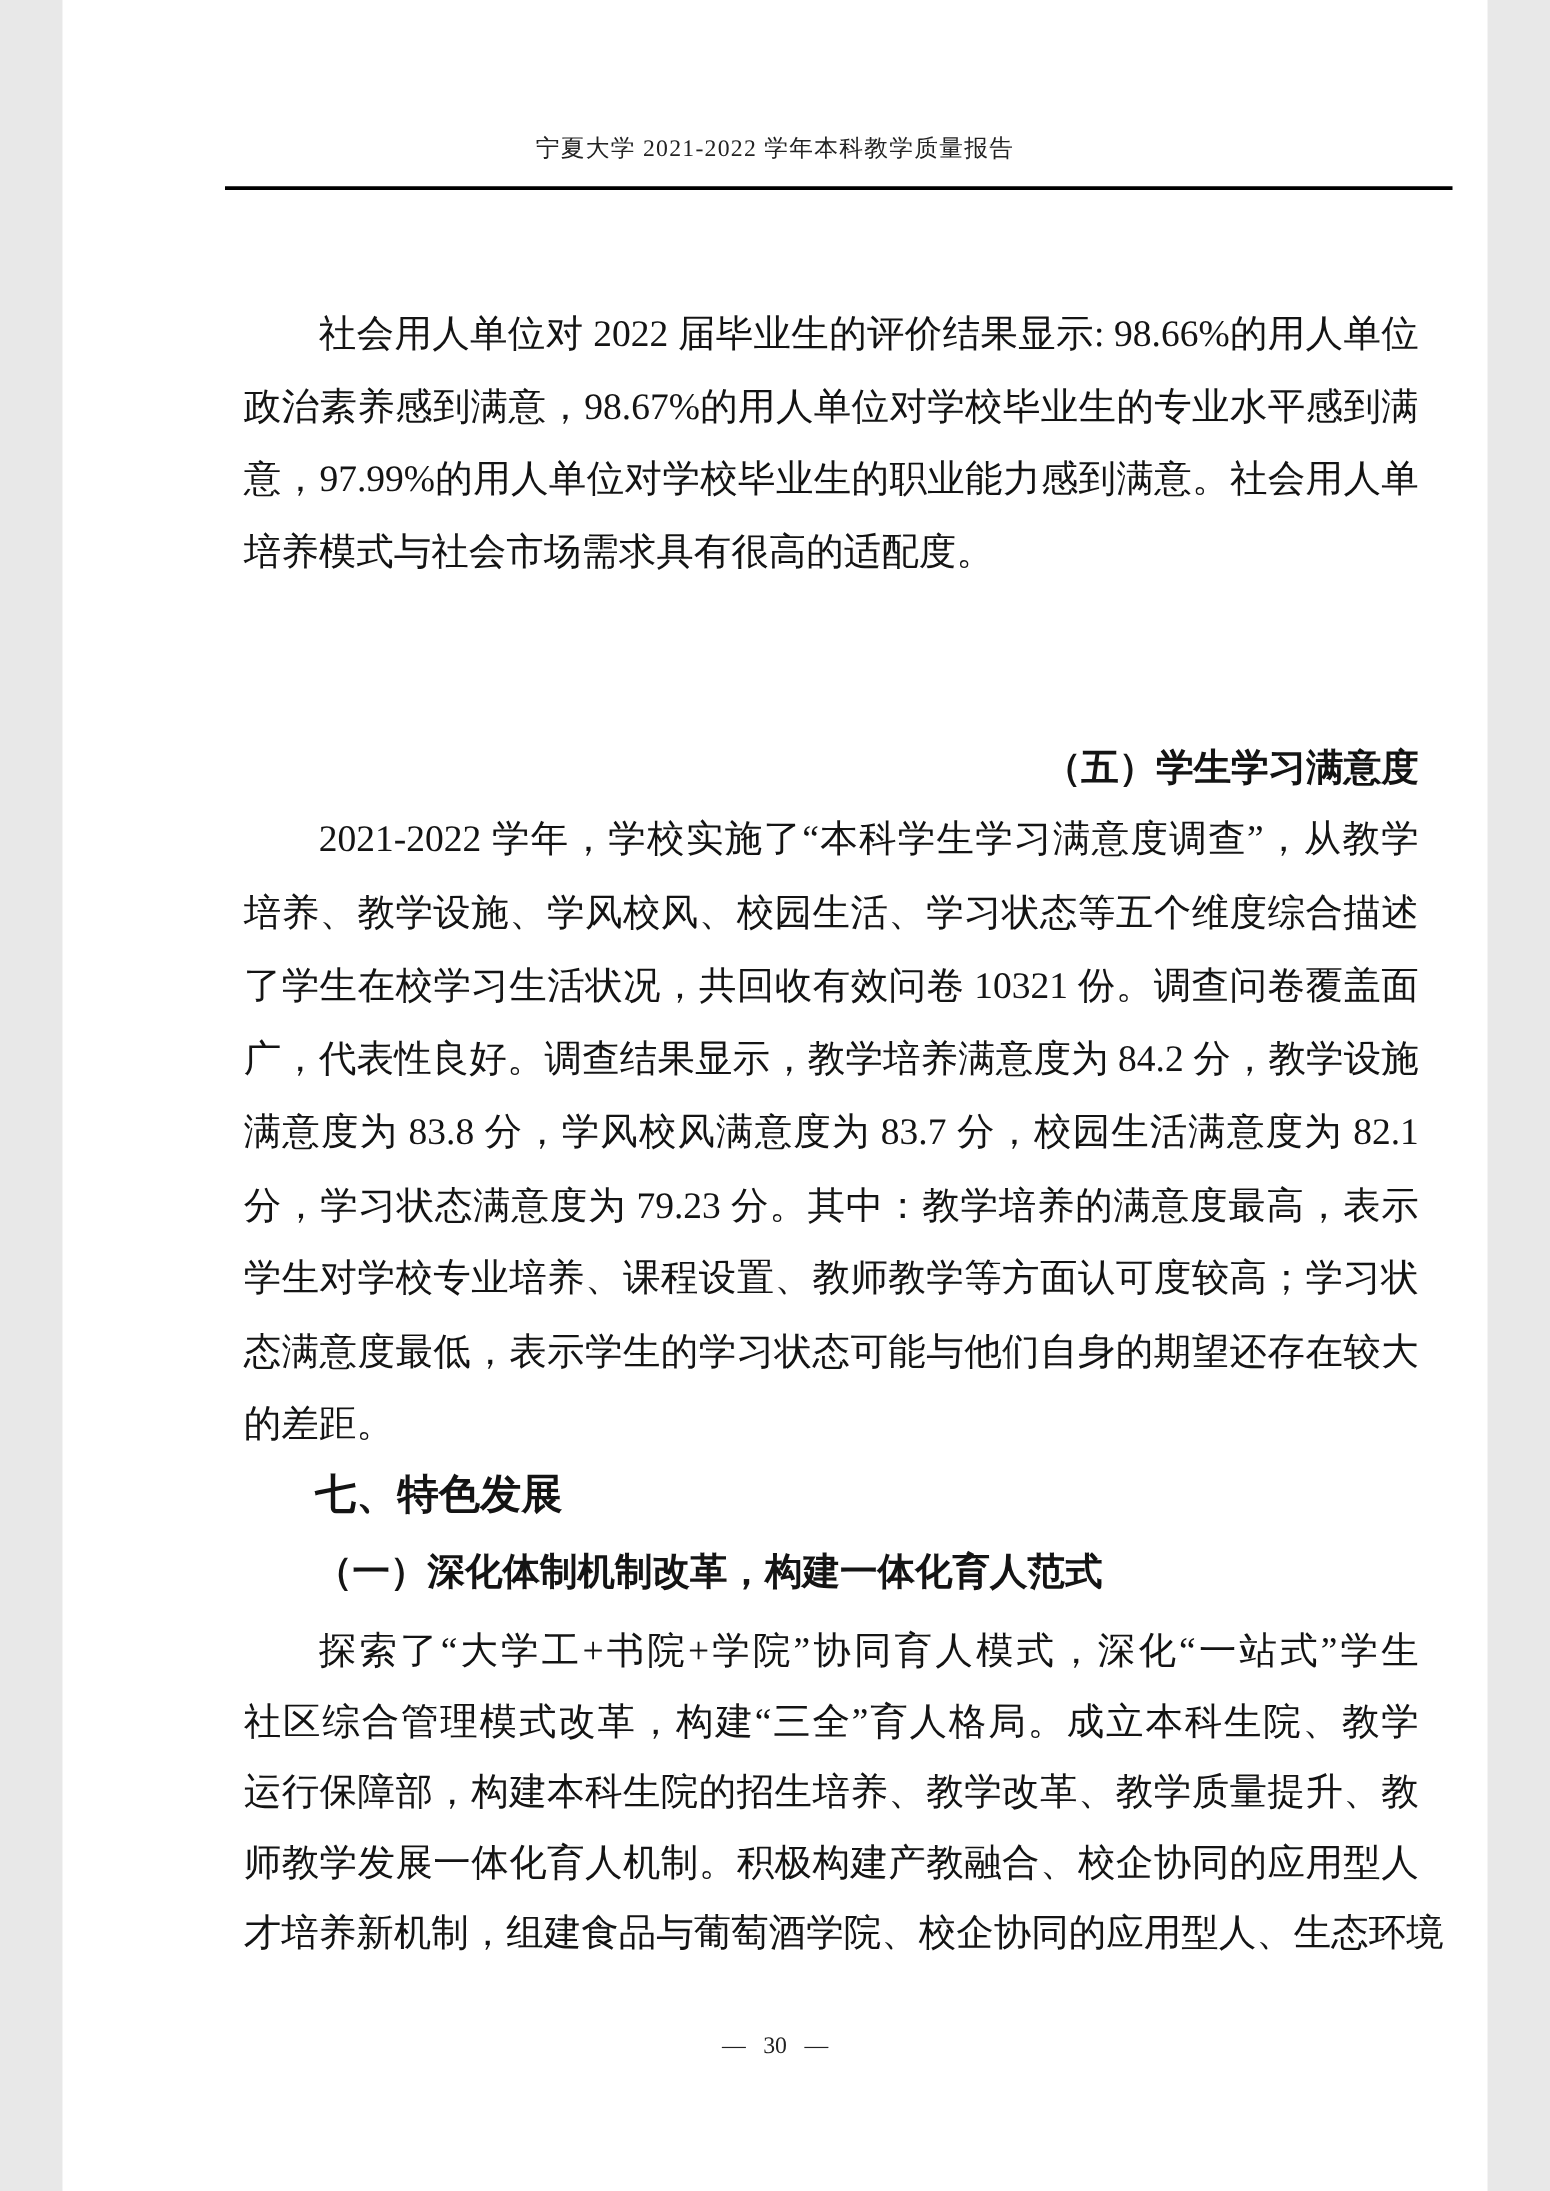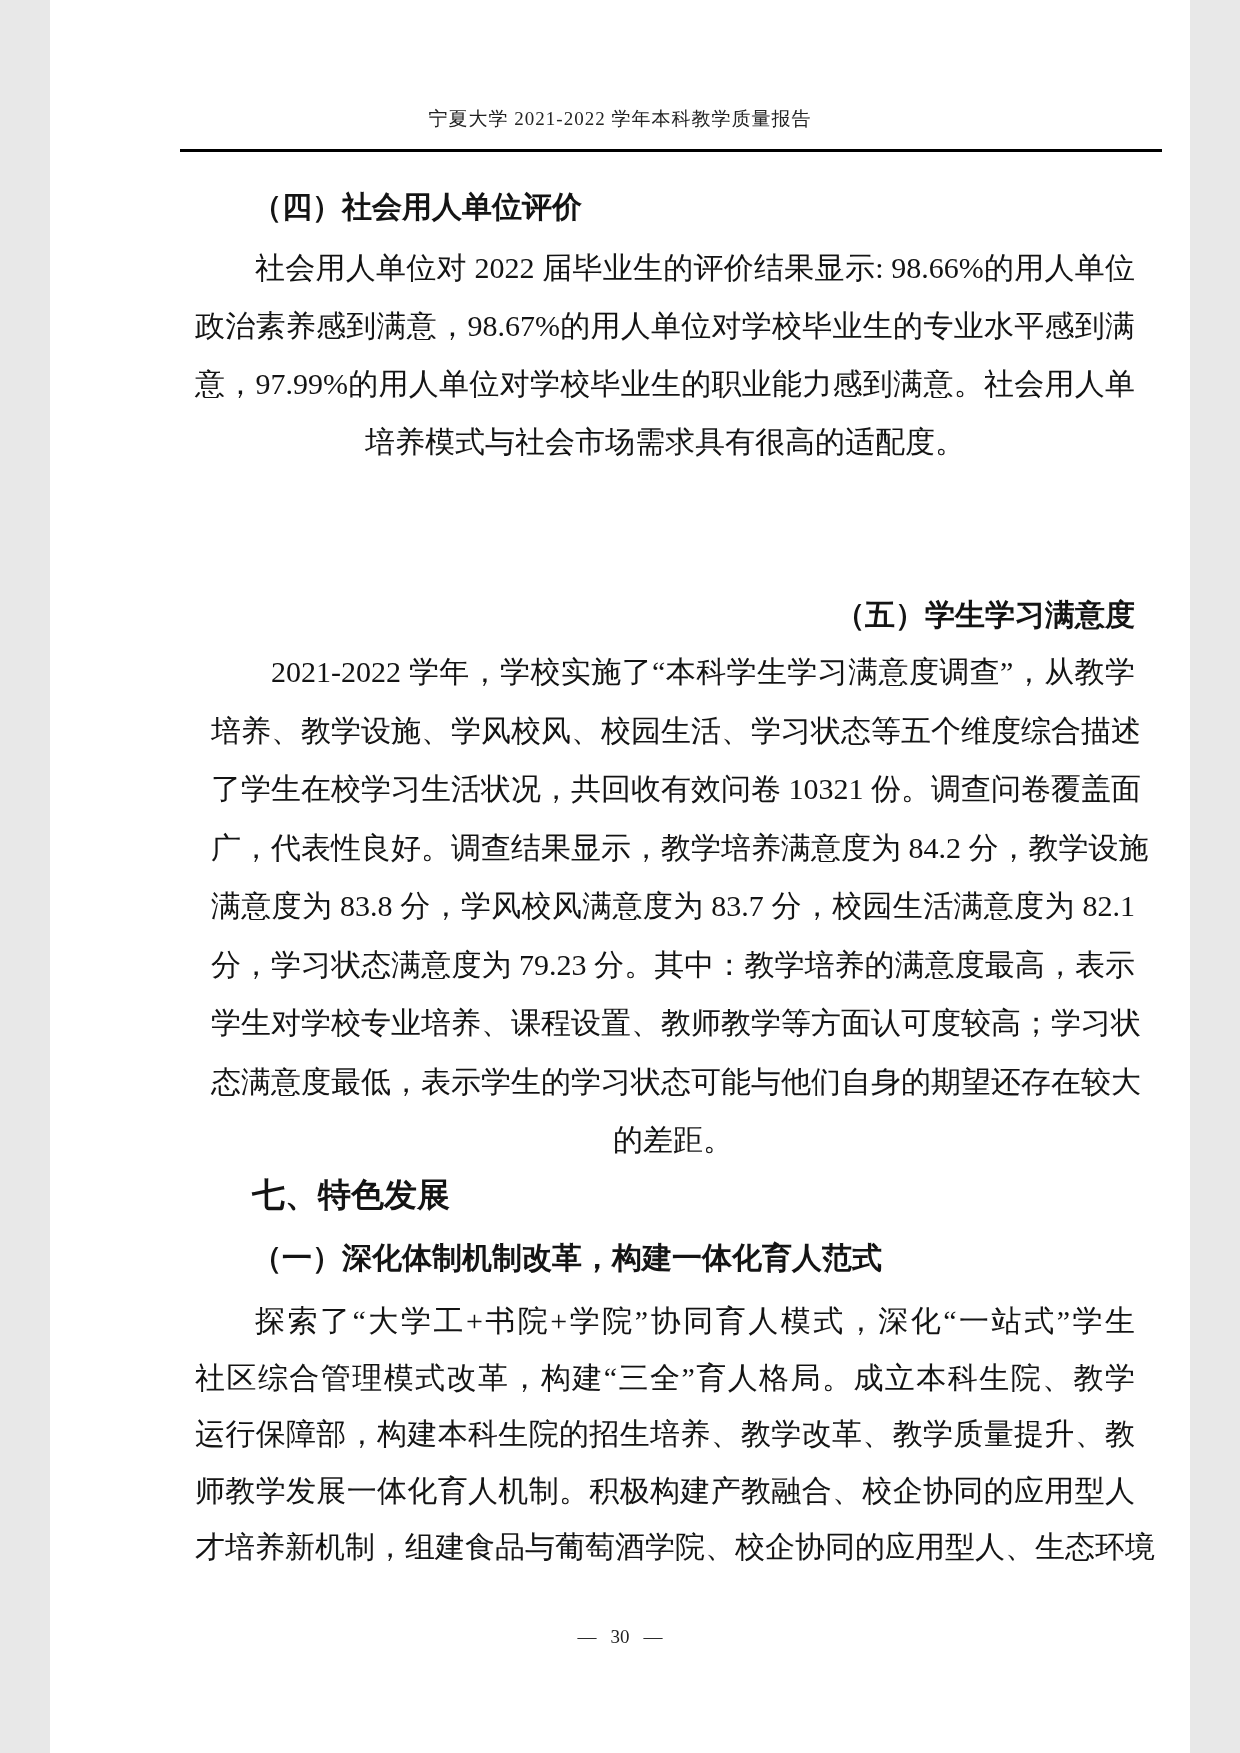--- a/index.html
+++ b/index.html
@@ -37,40 +37,39 @@
     font-family:"Liberation Sans","DejaVu Sans",sans-serif;
   }
   .para { font-size:30px; }
   .para .line {
     text-align:justify;
     text-align-last:justify;
     white-space:nowrap;
   }
   .para-society .line, .para-student .line { line-height:58.5px; }
   .para-society .line { line-height:58px; }
-  .para-student .line { line-height:58.5px;margin-left:16px; }
+  .para-student .line { line-height:58.5px; }
   .para-reform .line { line-height:56.5px; }
   .para .line.first { text-indent:60px; }
-  .para .line.last { text-align-last:auto; text-align:center; }
+  .para .line.last { text-align-last:auto; text-align:left; }
   .footer {
     position:absolute; top:1626px; left:0; width:100%;
     text-align:center;
     font-size:19px; color:#222;
   }
   .footer .dash { margin:0 14px; }
 </style>
 </head>
 <body>
 
 <div class="page">
 
   <div class="header-title">宁夏大学 2021-2022 学年本科教学质量报告</div>
   <div class="header-rule"></div>
 
-  <div class="block h2" style="top:188px;">（四）社会用人单位评价</div>
 
   <div class="block para para-society" style="top:239px;">
     <div class="line first">社会用人单位对 2022 届毕业生的评价结果显示: 98.66%的用人单位</div>
     <div class="line">政治素养感到满意，98.67%的用人单位对学校毕业生的专业水平感到满</div>
     <div class="line">意，97.99%的用人单位对学校毕业生的职业能力感到满意。社会用人单</div>
     <div class="line last">培养模式与社会市场需求具有很高的适配度。</div>
   </div>
 
   <div class="block h2" style="top:596px;text-align:right;">（五）学生学习满意度</div>
 

